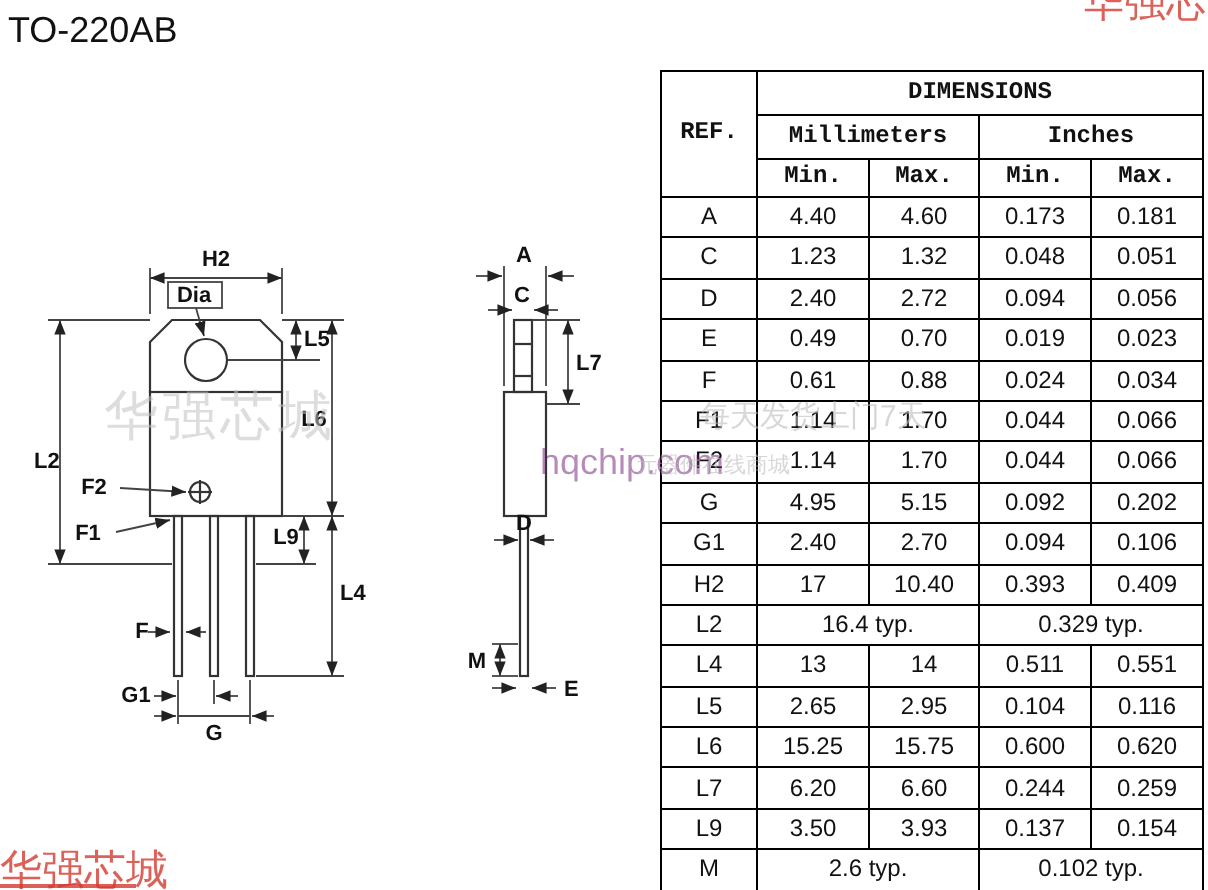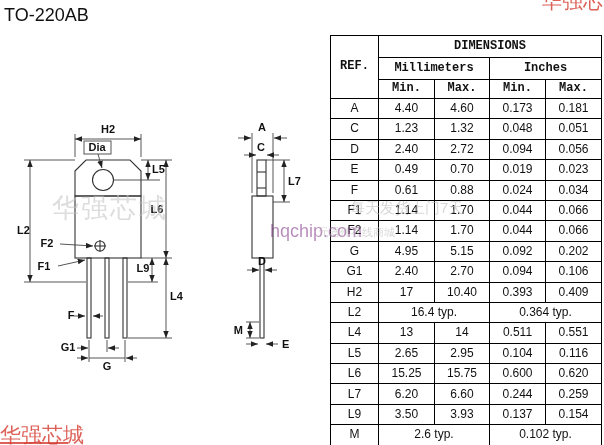--- a/index.html
+++ b/index.html
@@ -250,21 +250,21 @@
         <tr>
           <td>H2</td>
           <td>17</td>
           <td>10.40</td>
           <td>0.393</td>
           <td>0.409</td>
         </tr>
         <tr>
           <td>L2</td>
           <td colspan="2">16.4 typ.</td>
-          <td colspan="2">0.364 typ.</td>
+          <td colspan="2">0.329 typ.</td>
         </tr>
         <tr>
           <td>L4</td>
           <td>13</td>
           <td>14</td>
           <td>0.511</td>
           <td>0.551</td>
         </tr>
         <tr>
           <td>L5</td>

